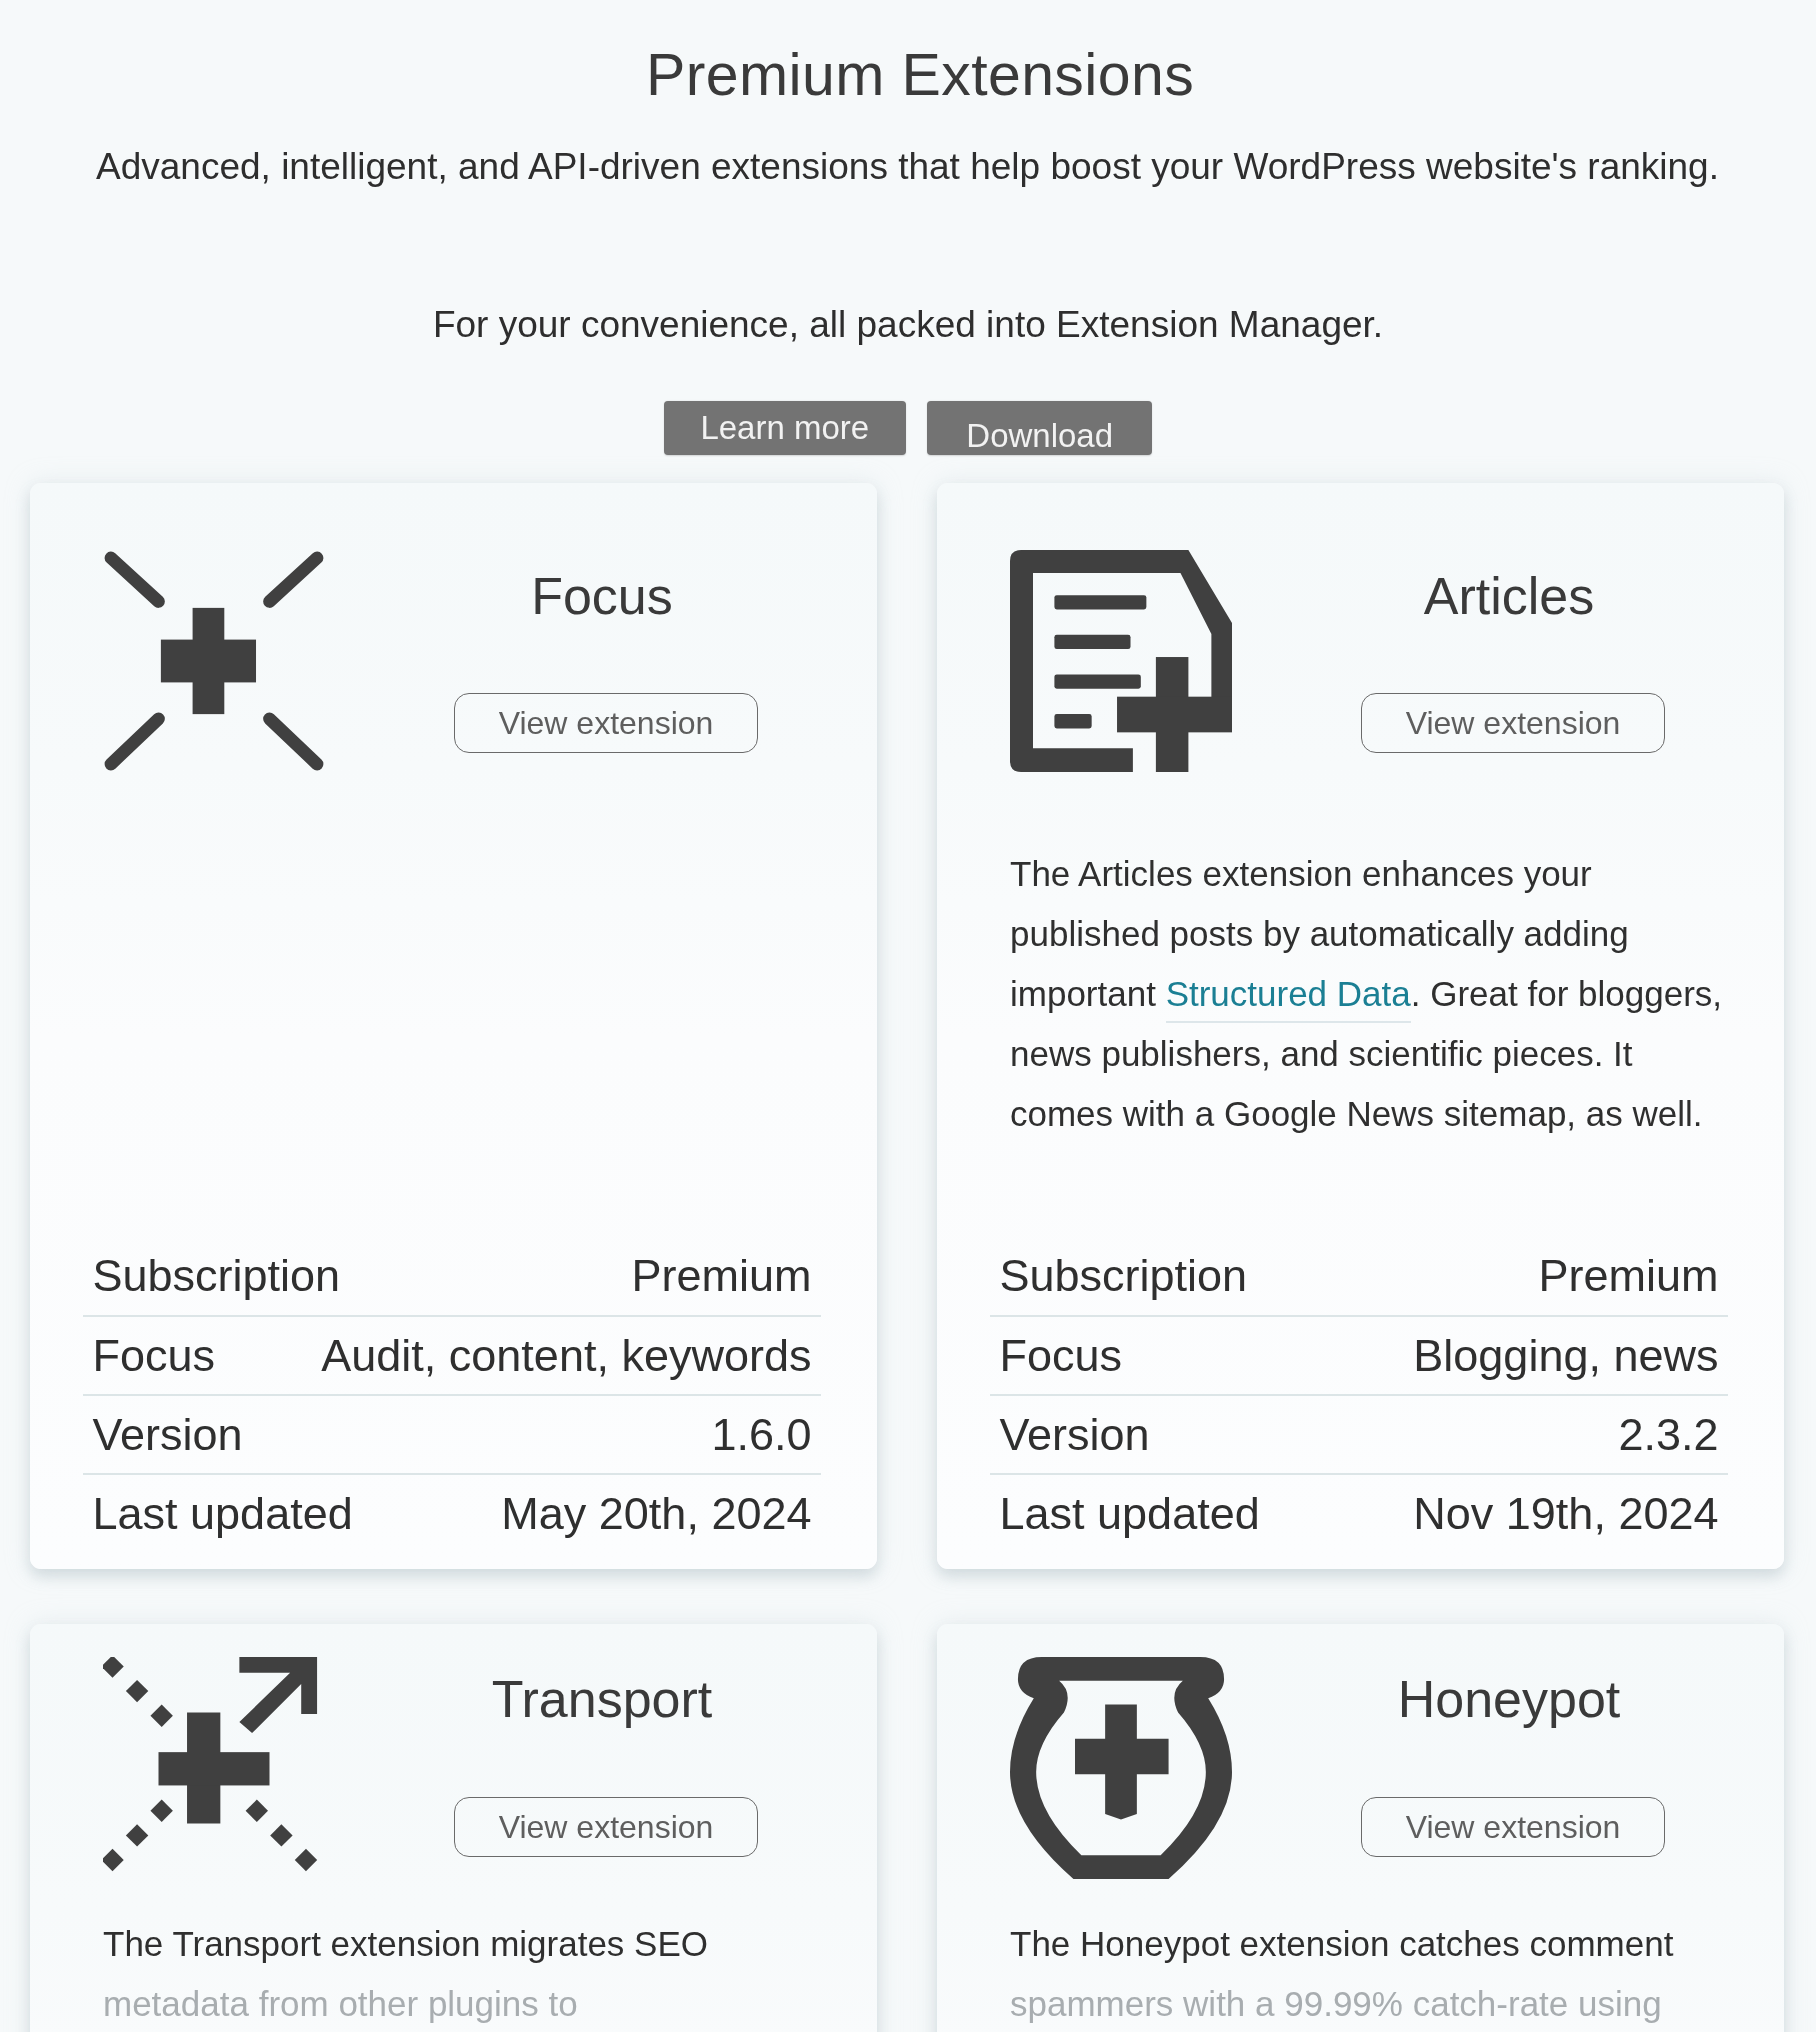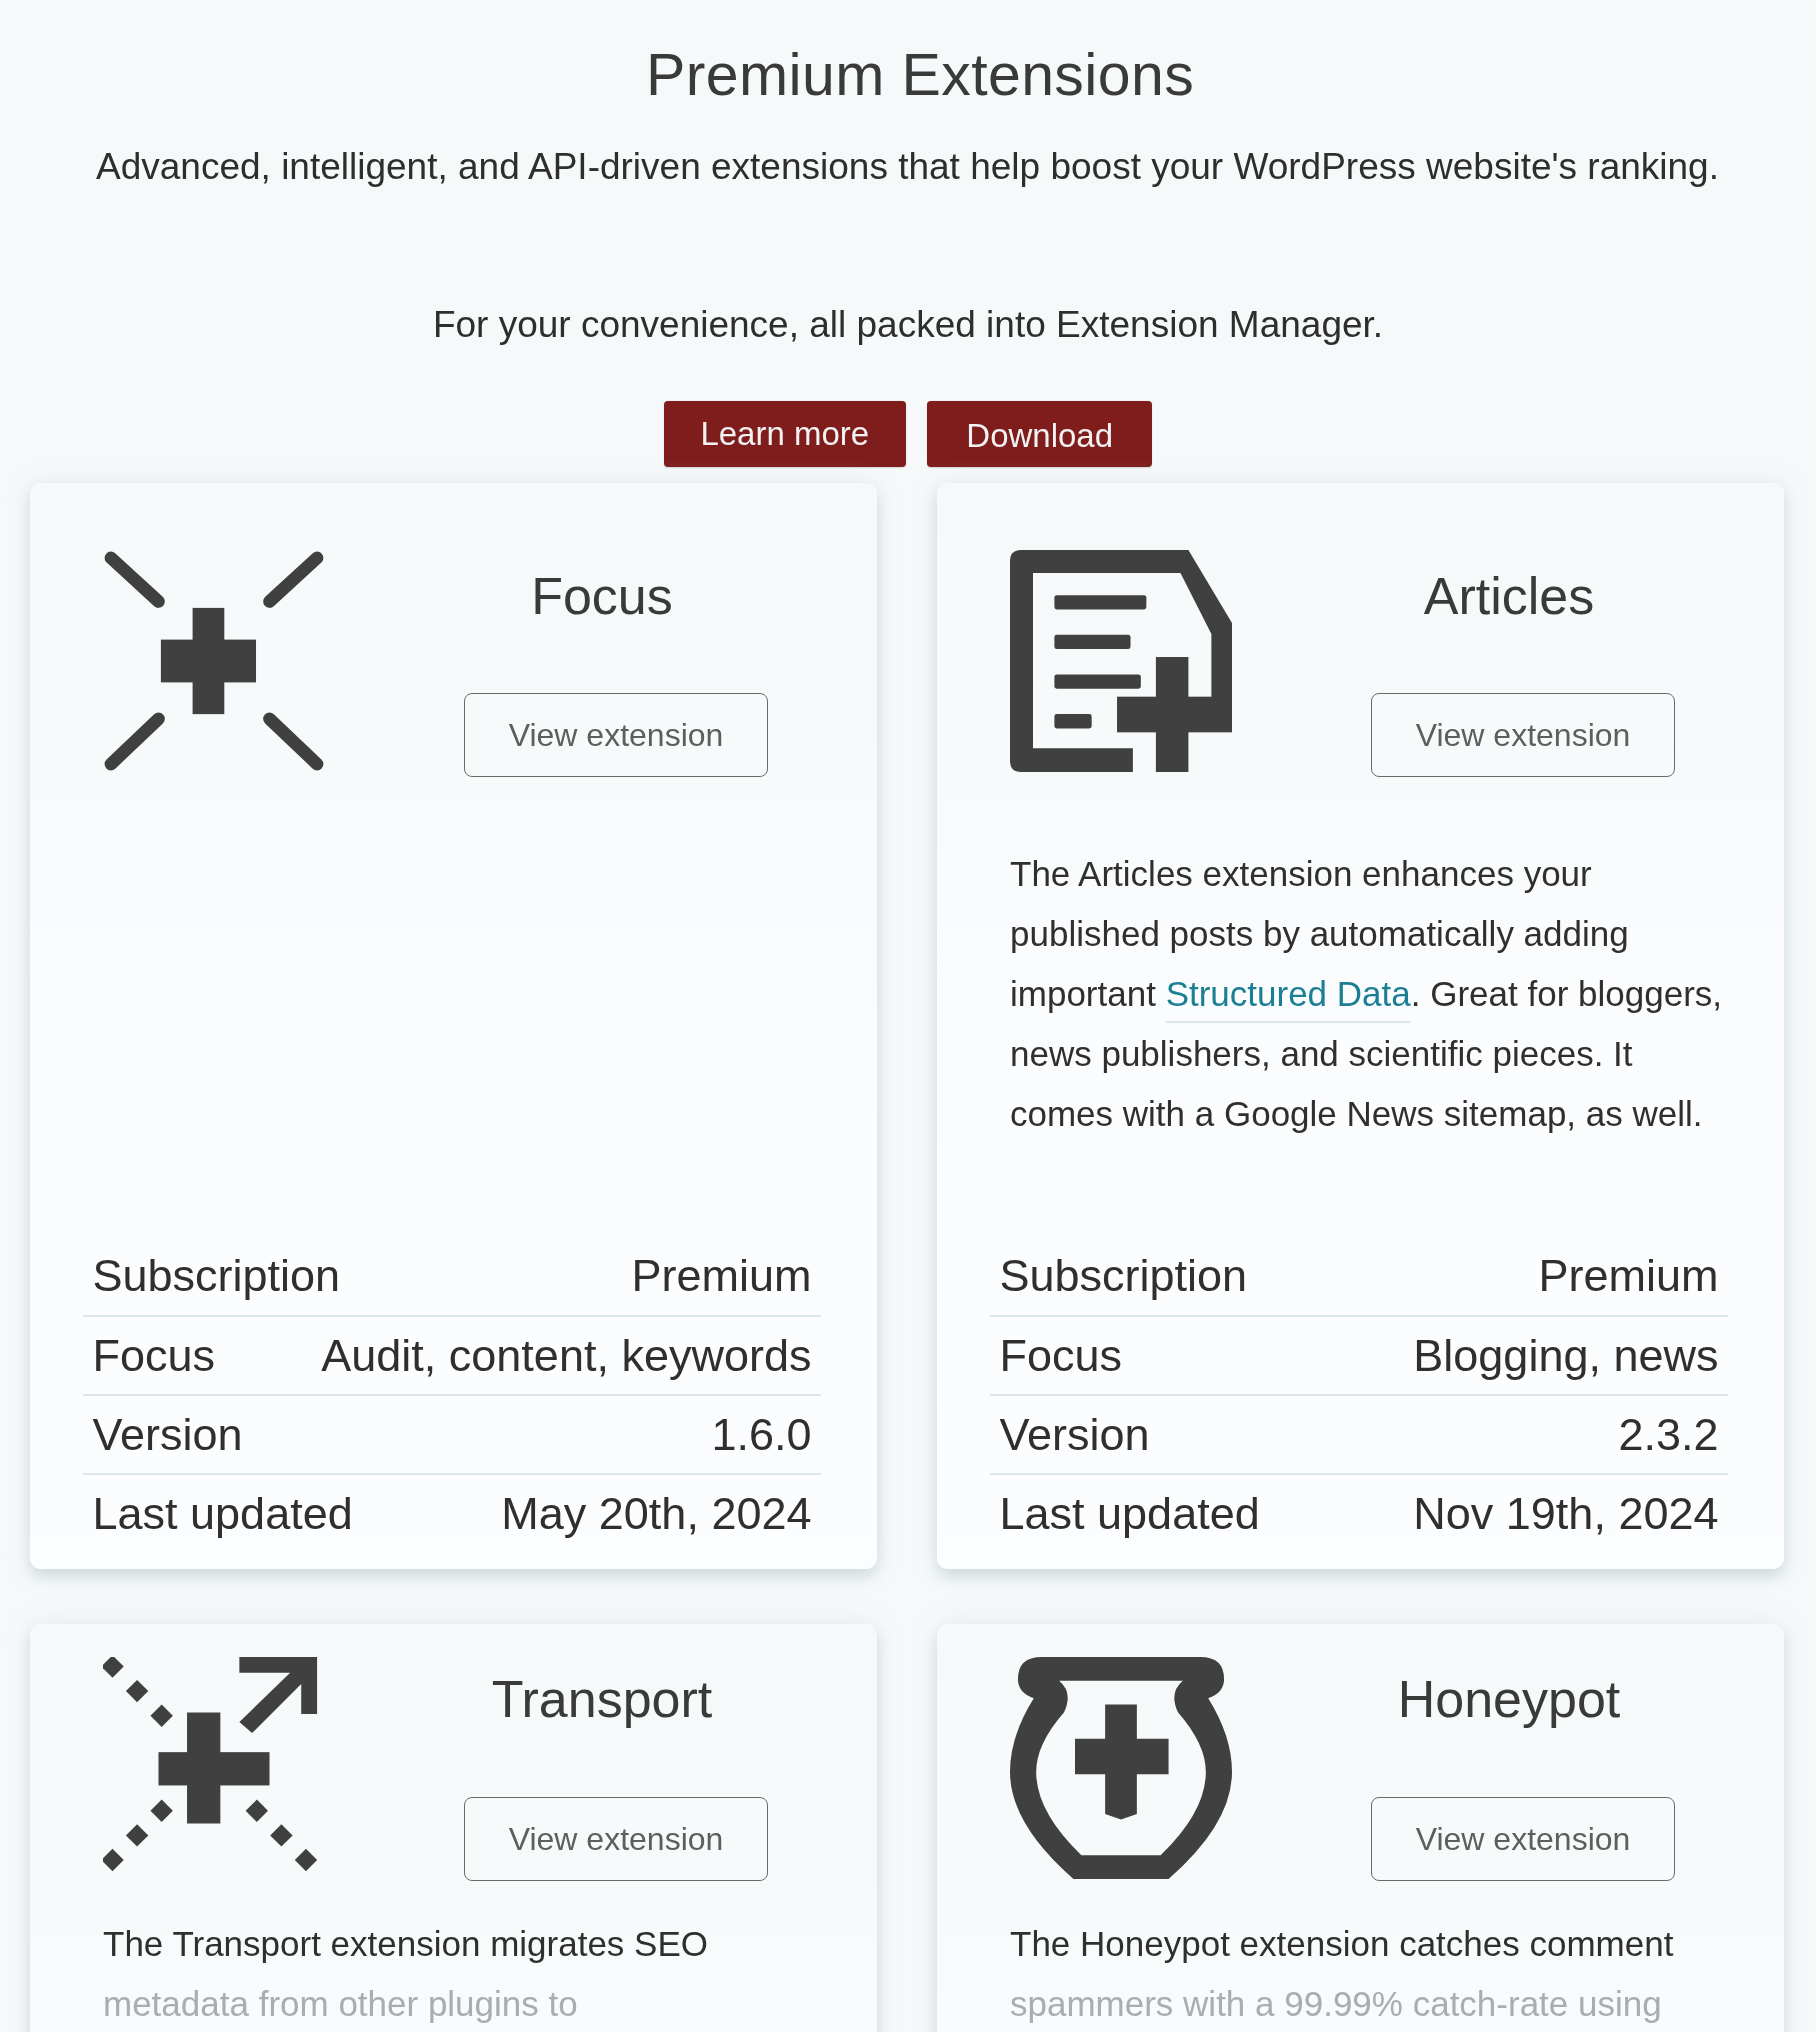--- a/index.html
+++ b/index.html
@@ -18,22 +18,22 @@
   .hero .lead {
     position:absolute; left:87px; width:1641px; top:137px;
     font-size:37px; line-height:60px; color:#2e2e2e; margin:0;
   }
   .hero .lead2 {
     position:absolute; left:0; width:100%; top:295px;
     font-size:37px; line-height:60px; color:#2e2e2e; margin:0;
   }
   .hero-btns { position:absolute; top:401px; left:0; width:100%; display:flex; justify-content:center; gap:21.4px; }
   .btn-dark {
-    background:#7f1d1d; color:#f2f2f2; border:none; border-radius:4px;
-    height:66px; padding:0 35px; font-size:33px; font-family:inherit;
+    background:#737373; color:#f2f2f2; border:none; border-radius:4px;
+    height:54px; padding:0 35px; font-size:33px; font-family:inherit;
     box-shadow:0 0.8px 1.6px rgba(0,0,0,0.15); cursor:pointer;
   }
   #btn-learn { width:242px; padding:0; }
   #btn-download { width:225px; padding:16px; }
 
   .card {
     position:absolute; width:847px;
     background:linear-gradient(#f5f9fa 0px, #f7fafb 286px, #fbfcfd 556px, #fcfdfe 100%);
     border-radius:11px;
     box-shadow:0 8px 14.3px rgba(140,160,170,0.28), 0 0 24px rgba(200,215,220,0.35);
@@ -46,22 +46,22 @@
   .icon-box { position:absolute; left:73px; top:67px; width:222px; height:222px; }
   .c3 .icon-box, .c4 .icon-box { top:33px; }
   .icon-box svg { width:100%; height:100%; display:block; }
 
   .card-title {
     position:absolute; left:334px; width:476px; top:78px; text-align:center;
     font-size:52px; color:#3a3a3a; margin:0; font-weight:400; line-height:71px;
   }
   .c3 .card-title, .c4 .card-title { top:40px; }
   .view-btn {
-    position:absolute; left:434px; top:210px; width:304px; height:84px;
-    box-sizing:border-box; border:1.6px solid #6a6a6a; border-radius:8px;
+    position:absolute; left:424px; top:210px; width:304px; height:60px;
+    box-sizing:border-box; border:1.6px solid #6a6a6a; border-radius:15px;
     background:transparent; color:#5e5e5e; font-size:32px; font-family:inherit; cursor:pointer;
   }
   .c3 .view-btn, .c4 .view-btn { top:173px; }
 
   .desc {
     position:absolute; left:73px; width:715px; top:361px;
     font-size:35px; line-height:60px; color:#2f2f2f; margin:0;
   }
   .c3 .desc, .c4 .desc { top:290px; }
   .desc a { color:#1b7f94; text-decoration:none; border-bottom:2.4px solid #dde6ea; padding-bottom:8px; }

